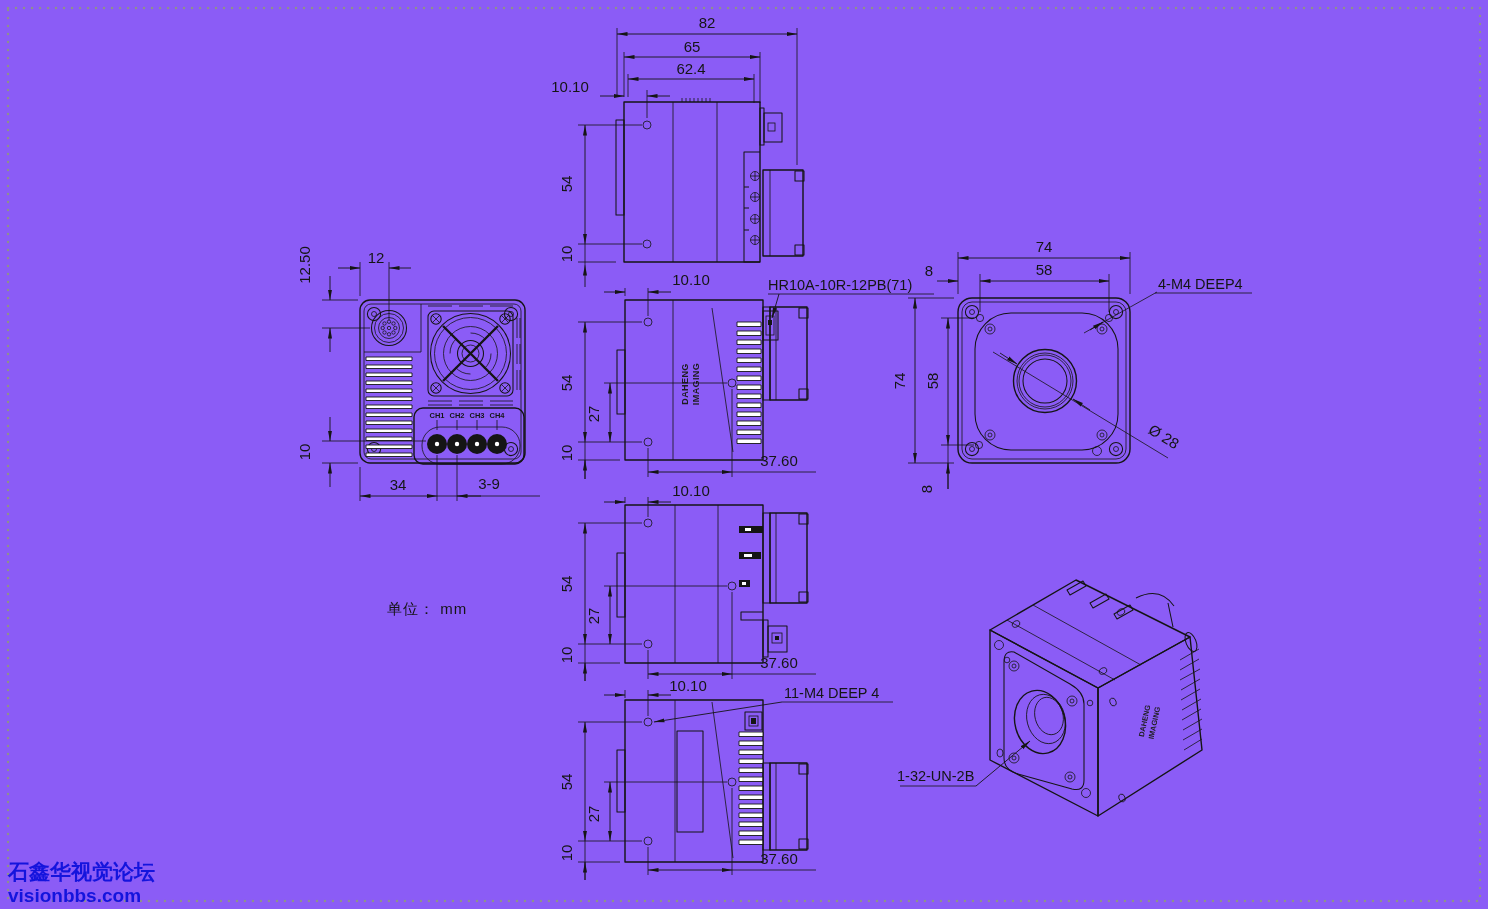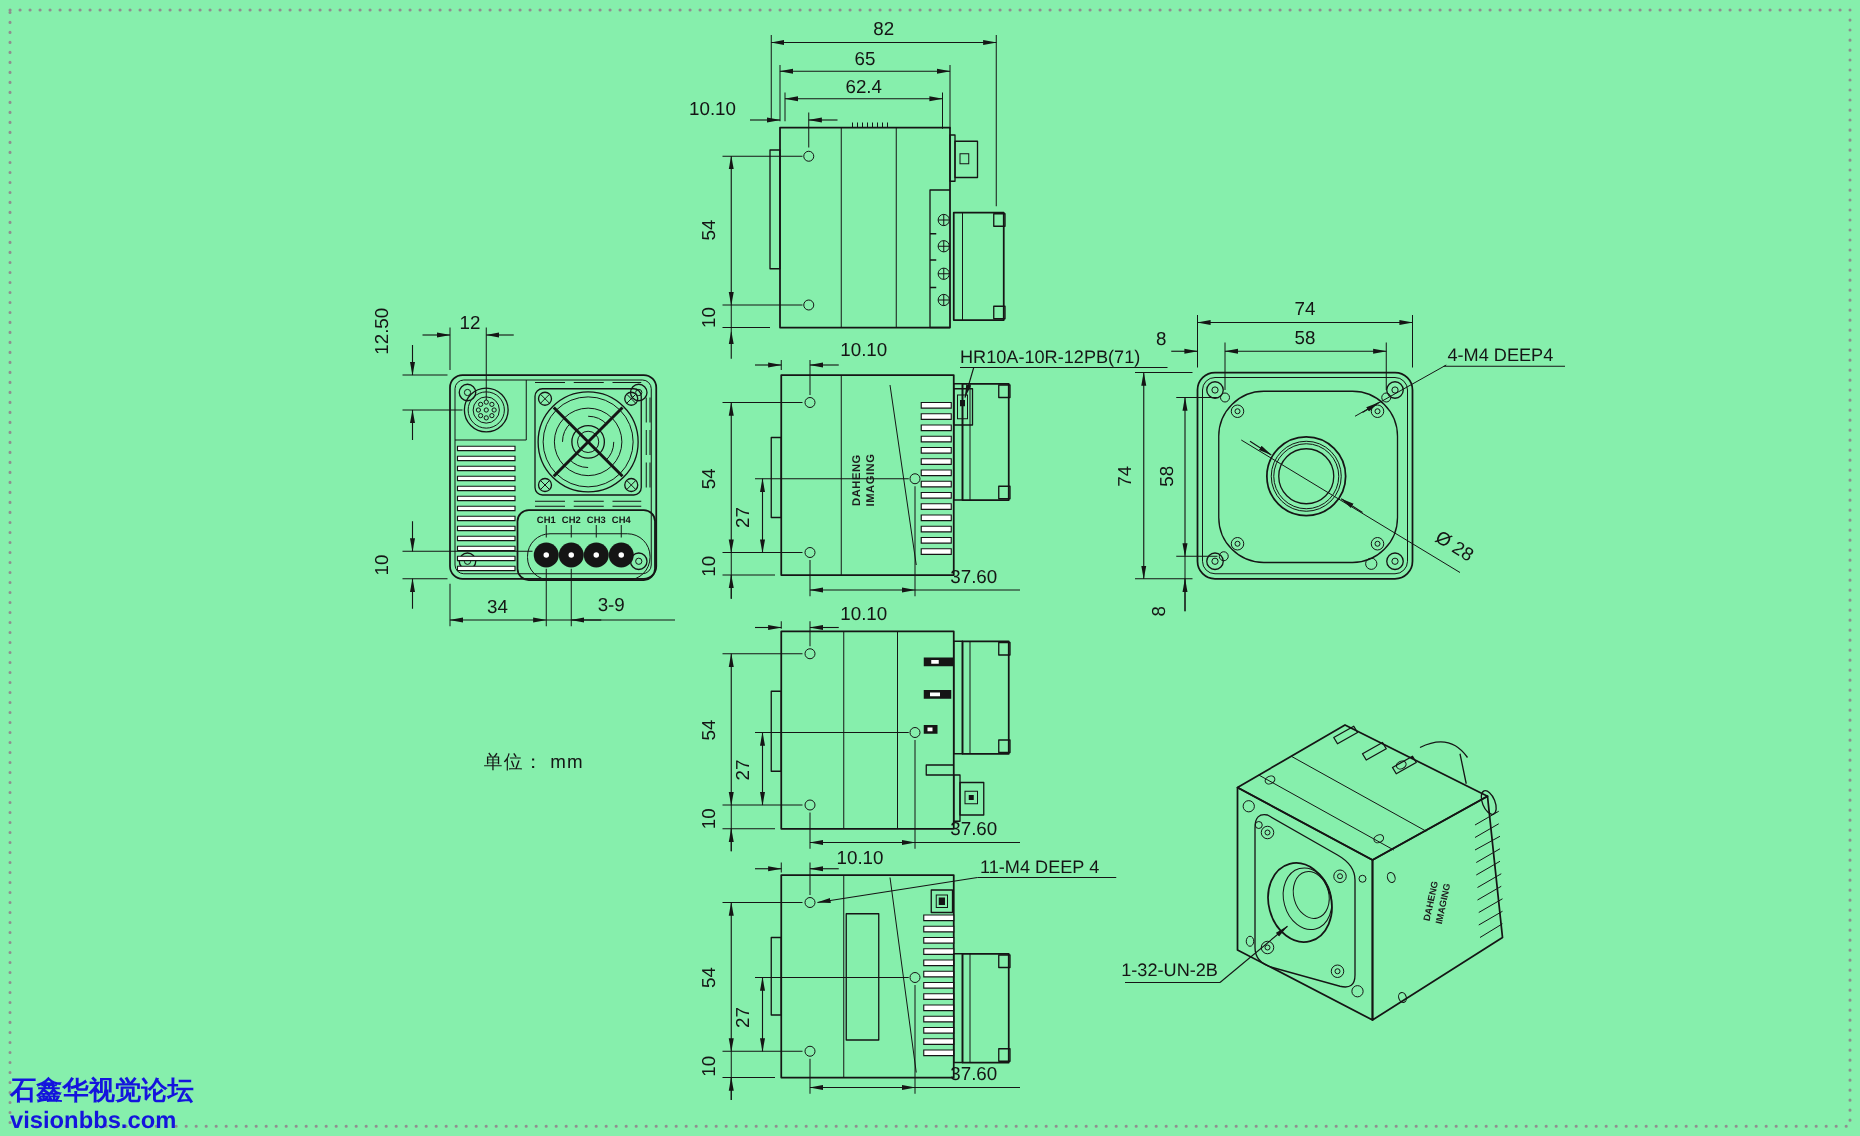--- a/index.html
+++ b/index.html
@@ -1,16 +1,16 @@
 <!DOCTYPE html>
 <html><head>
 <meta charset="utf-8">
 <style>
   html,body{margin:0;padding:0;background:#ffffff;}
-  .stage{position:relative;width:1488px;height:909px;background:#86efac;overflow:hidden;}
+  .stage{position:relative;width:1488px;height:909px;background:#8b5cf6;overflow:hidden;}
   svg{display:block;}
   svg text{font-family:"Liberation Sans", sans-serif;}
   .ol {fill:none;stroke:#151515;stroke-width:1.4;stroke-linejoin:round;}
   .ol2{fill:none;stroke:#151515;stroke-width:1.05;stroke-linejoin:round;}
   .tl {fill:none;stroke:#151515;stroke-width:0.8;}
   .dim{fill:none;stroke:#151515;stroke-width:0.9;}
   .thk{fill:none;stroke:#151515;stroke-width:2.4;}
   .blk{fill:#151515;stroke:none;}
   .wht{fill:#ffffff;stroke:none;}
   .fin{fill:#ffffff;stroke:#151515;stroke-width:0.9;}

